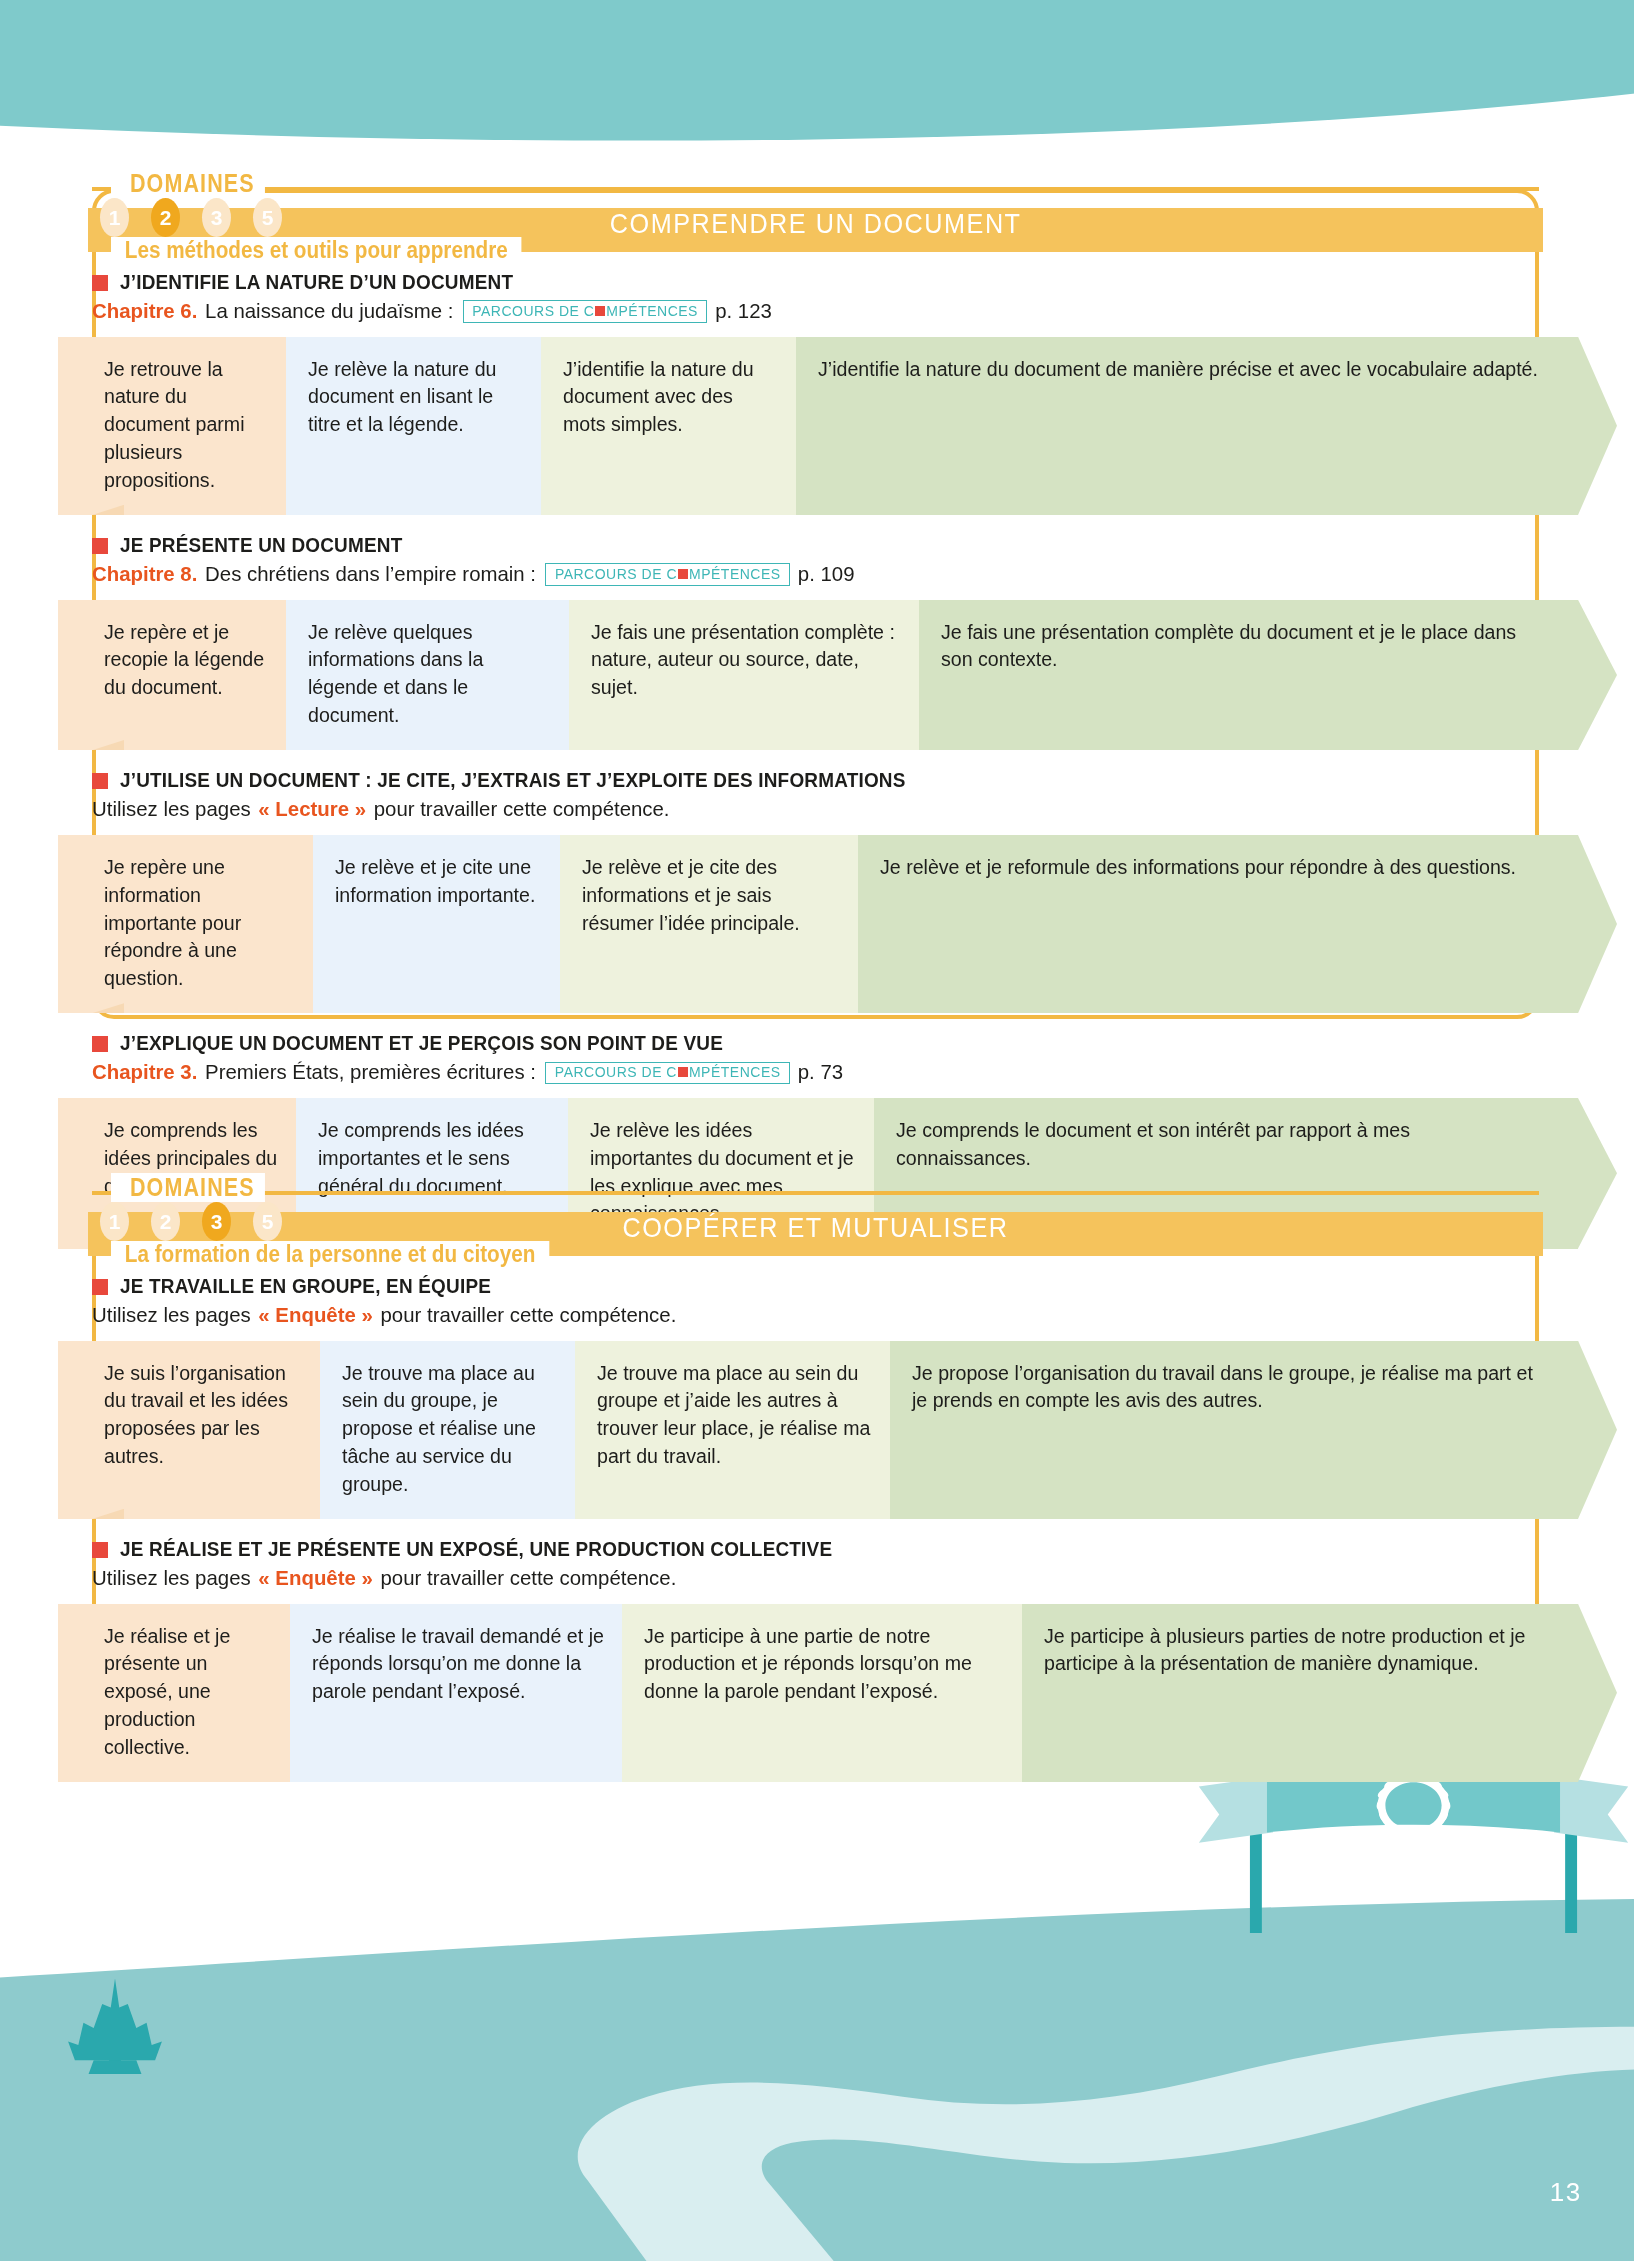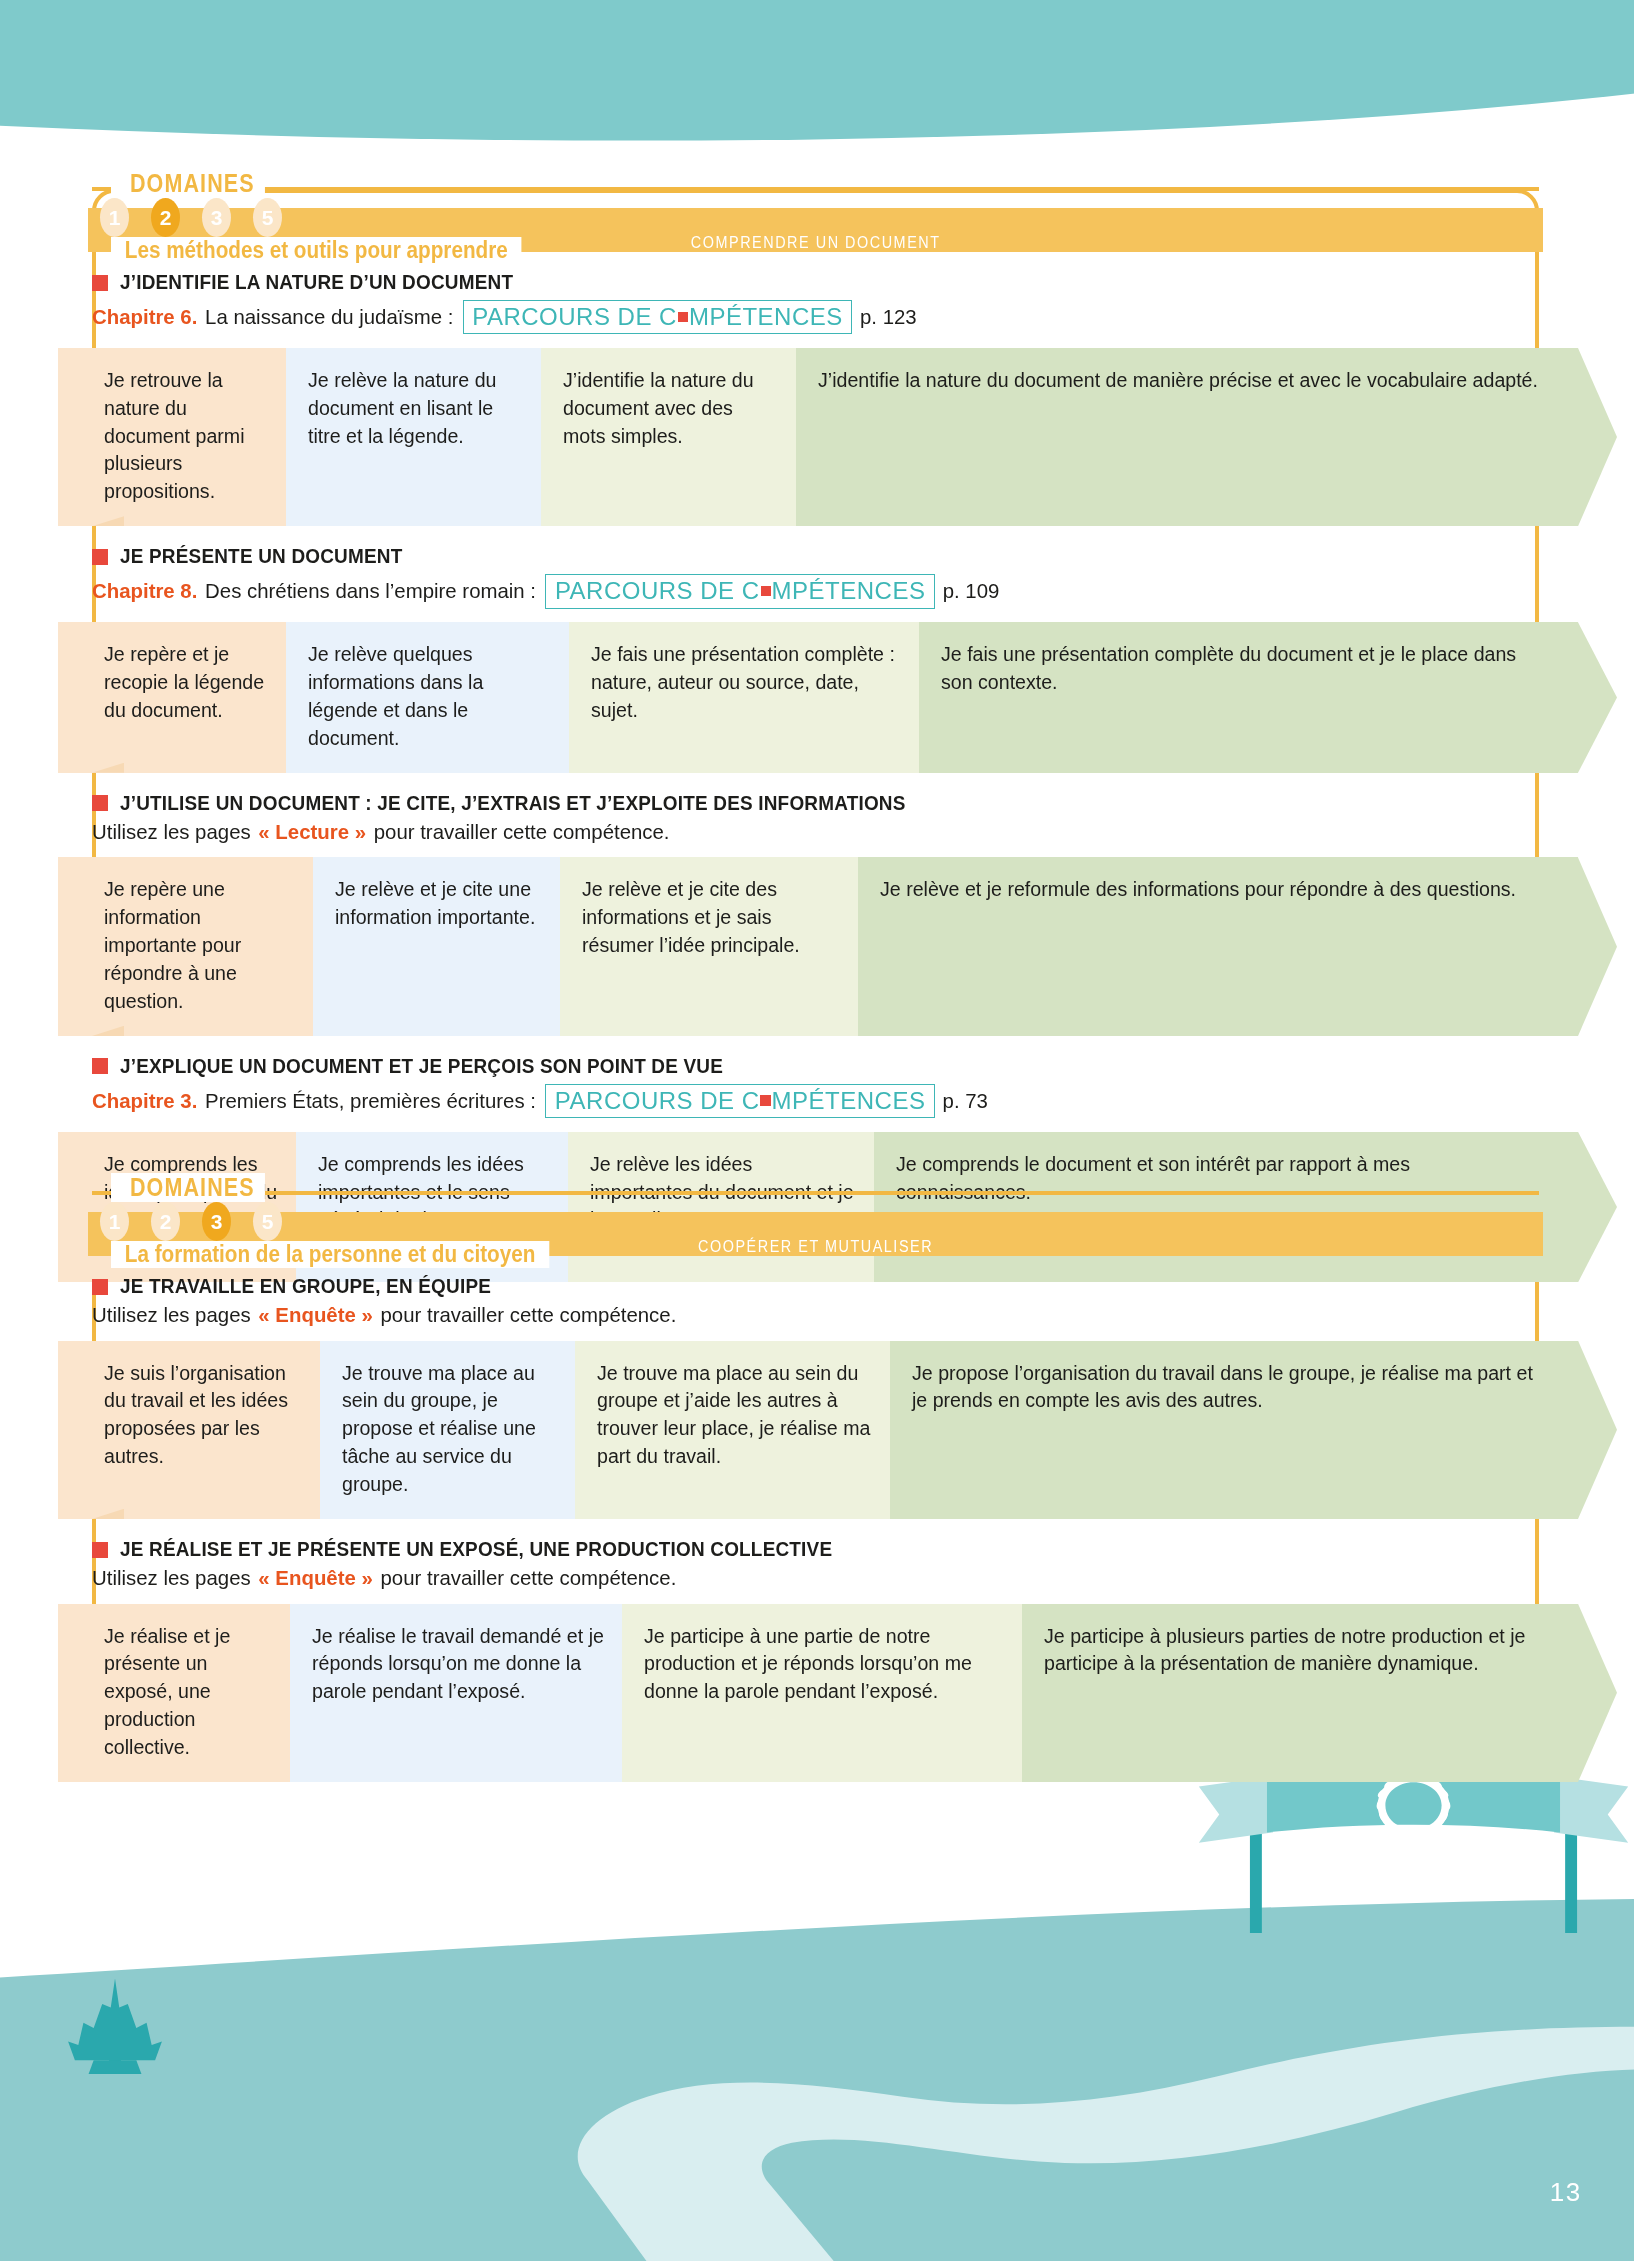--- a/index.html
+++ b/index.html
@@ -91,22 +91,22 @@
     z-index: 1;
   }
 
   .sec-body { position: relative; padding-top: 0px; }
 
   
   .bar {
     position: relative; z-index: 2;
     margin-left: -4.3px; margin-right: -4.3px;
     height: 44px; background: #f5c35c;
-    display: flex; align-items: flex-end; justify-content: center;
-    color: #ffffff; font-size: 16px; letter-spacing: 1.7px;
+    display: flex; align-items: flex-start; justify-content: center;
+    color: #ffffff; font-size: 28px; letter-spacing: 1.7px;
     font-family: "Liberation Sans Narrow", "Liberation Sans", sans-serif;
     transform: scaleX(1); 
   }
   .bar span { transform: scaleX(0.9); display:inline-block; }
 
   
   .comp { position: relative; padding: 19px 0 0 0; z-index: 2; }
   .comp-head { }
   .comp-title {
     display: flex; align-items: center; gap: 12px;
@@ -120,21 +120,21 @@
     margin-top: 6px; font-size: 20.4px; color: #1d1d1b;
     font-family: "Liberation Sans", sans-serif;
     display: flex; align-items: center; flex-wrap: wrap; gap: 0px;
   }
   .comp-sub .chap { color: #e8551f; font-weight: bold; margin-right: 7.7px; }
   .comp-sub .txt { margin-right: 7.7px; }
   .comp-sub .quo { color: #e8551f; font-weight: bold; }
   .pc-badge {
     display: inline-flex; align-items: center;
     border: 1.7px solid #3eb6b6; color: #3eb6b6;
-    padding: 1.7px 8.5px 2.6px; font-size: 24px; letter-spacing: 0.5px;
+    padding: 1.7px 8.5px 2.6px; font-size: 14px; letter-spacing: 0.5px;
     font-family: "Liberation Sans Narrow", "Liberation Sans", sans-serif;
     margin: 0 7.7px 0 1.7px;
   }
   .pc-badge .dot { width: 10.2px; height: 10.2px; background: #e8483c; display:inline-block; margin: 0 0.9px; }
 
   
   .levels {
     position: relative;
     display: flex; margin-top: 13.6px;
     margin-left: -34px;      

